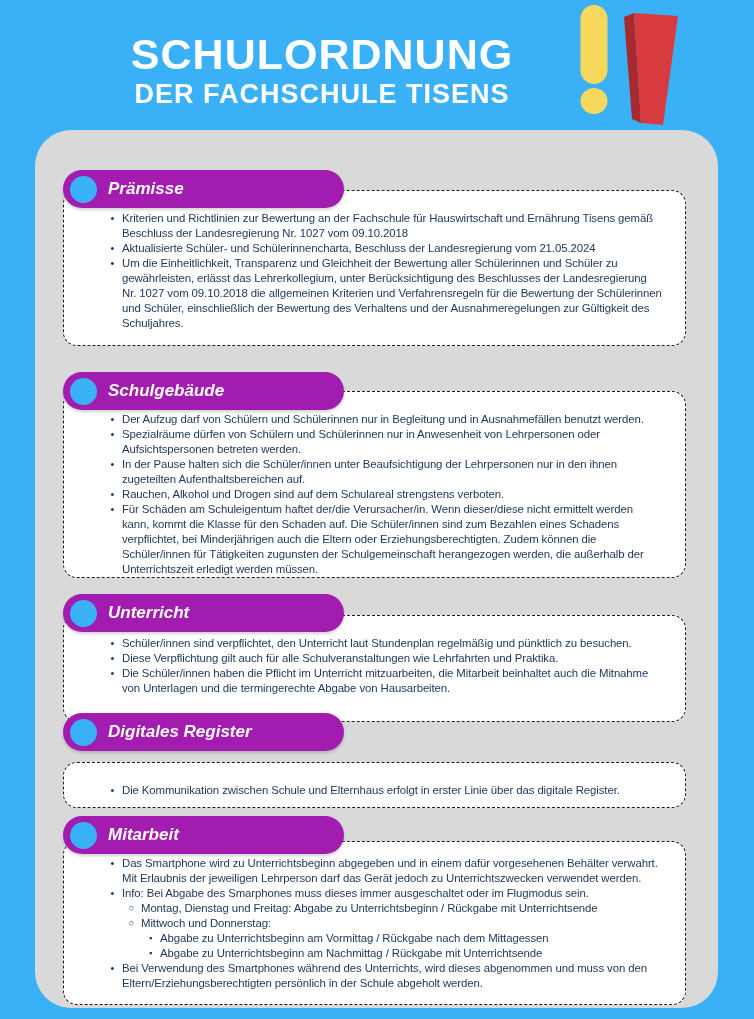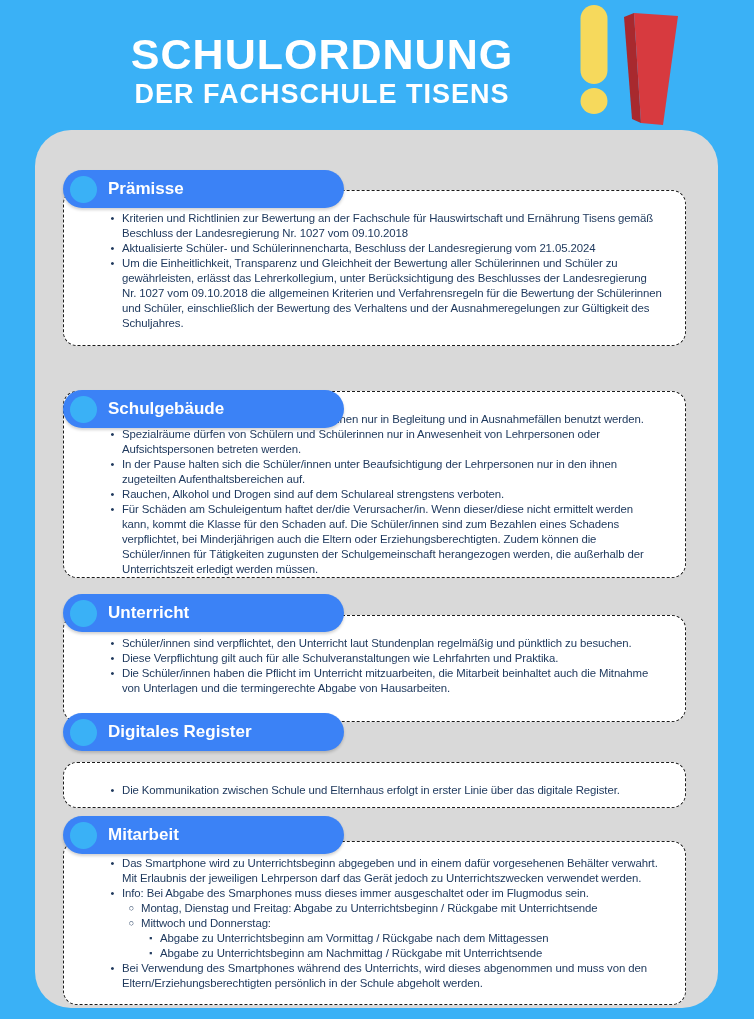--- a/index.html
+++ b/index.html
@@ -15,22 +15,23 @@
   
   .decor-svg{position:absolute;left:570px;top:0;width:120px;height:175px;}
   
   .card{
     position:absolute;left:35px;top:130px;width:683px;height:878px;
     background:#D9D9D9;border-radius:36px;
   }
   
   .pill{
     position:absolute;left:63px;width:281px;height:38px;border-radius:19px;
-    background:#3b82f6;z-index:3;display:flex;align-items:center;
+    background:#a21caf;z-index:3;display:flex;align-items:center;
     box-shadow:0 2px 3px rgba(0,0,0,0.18);
+    font-style:italic;
   }
   .pill .dot{
     width:27px;height:27px;border-radius:50%;background:#3AB1F6;
     margin-left:7px;flex:0 0 auto;
   }
   .pill-label{
     color:#ffffff;font-size:17px;font-weight:bold;margin-left:11px;white-space:nowrap;
   }
   
   .box{
@@ -86,21 +87,21 @@
         <span class="blt">•</span>
         <span class="txt">Aktualisierte Schüler- und Schülerinnencharta, Beschluss der Landesregierung vom 21.05.2024</span>
       </div>
       <div class="item lvl1">
         <span class="blt">•</span>
         <span class="txt">Um die Einheitlichkeit, Transparenz und Gleichheit der Bewertung aller Schülerinnen und Schüler zu gewährleisten, erlässt das Lehrerkollegium, unter Berücksichtigung des Beschlusses der Landesregierung Nr. 1027 vom 09.10.2018 die allgemeinen Kriterien und Verfahrensregeln für die Bewertung der Schülerinnen und Schüler, einschließlich der Bewertung des Verhaltens und der Ausnahmeregelungen zur Gültigkeit des Schuljahres.</span>
       </div>
     </div>
 </div>
 
-<div class="pill" style="top:390px">
+<div class="pill" style="top:372px">
   <span class="dot"></span>
   <span class="pill-label">Schulgebäude</span>
 </div>
 <div class="box" style="top:391px;height:187px">
   <div class="list">
       <div class="item lvl1">
         <span class="blt">•</span>
         <span class="txt">Der Aufzug darf von Schülern und Schülerinnen nur in Begleitung und in Ausnahmefällen benutzt werden.</span>
       </div>
       <div class="item lvl1">

